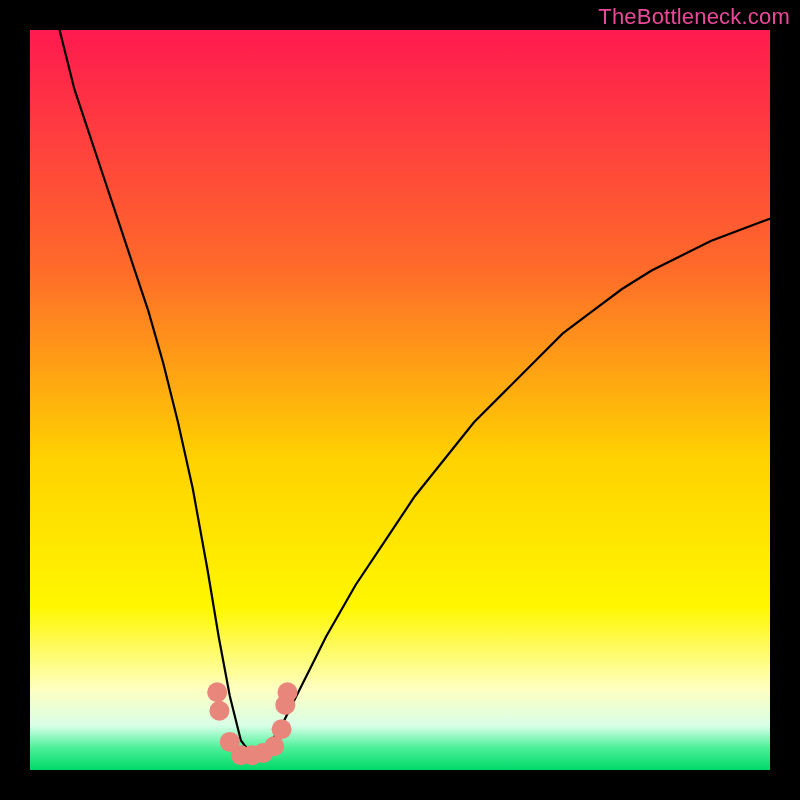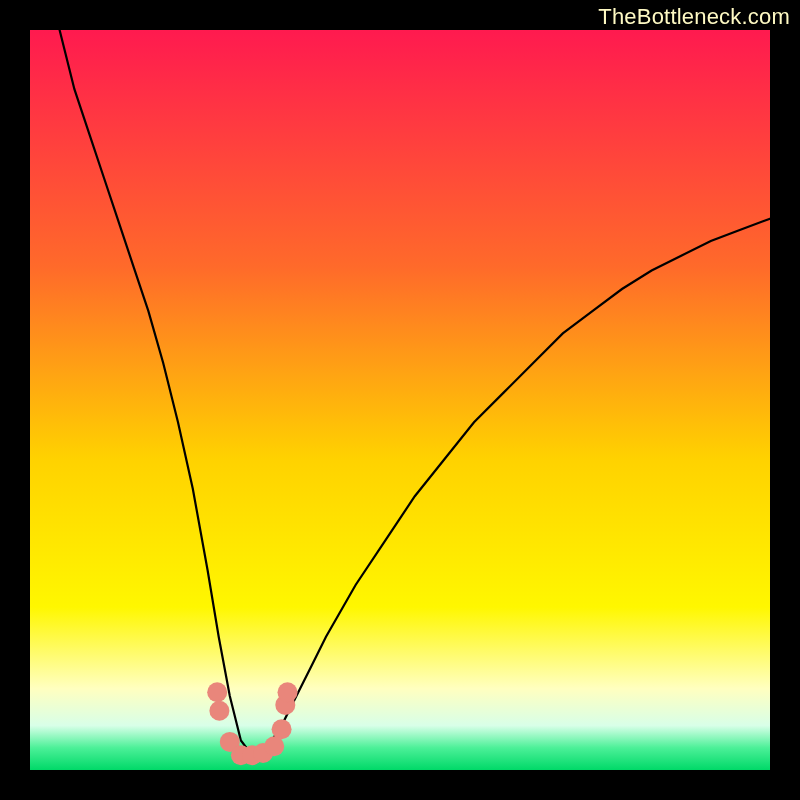--- a/index.html
+++ b/index.html
@@ -18,21 +18,21 @@
   svg {
     display: block;
   }
   .watermark {
     position: absolute;
     top: 4px;
     right: 10px;
     font-family: Arial, Helvetica, sans-serif;
     font-size: 22px;
     font-weight: 500;
-    color: #fef9c3;
+    color: #ec4899;
     letter-spacing: 0.2px;
   }
 </style>
 </head>
 <body>
 
 <div class="canvas-wrap">
   <svg id="plot" width="800" height="800" viewBox="0 0 800 800">
     <defs>
       <linearGradient id="bg-grad" x1="0" y1="0" x2="0" y2="1">

